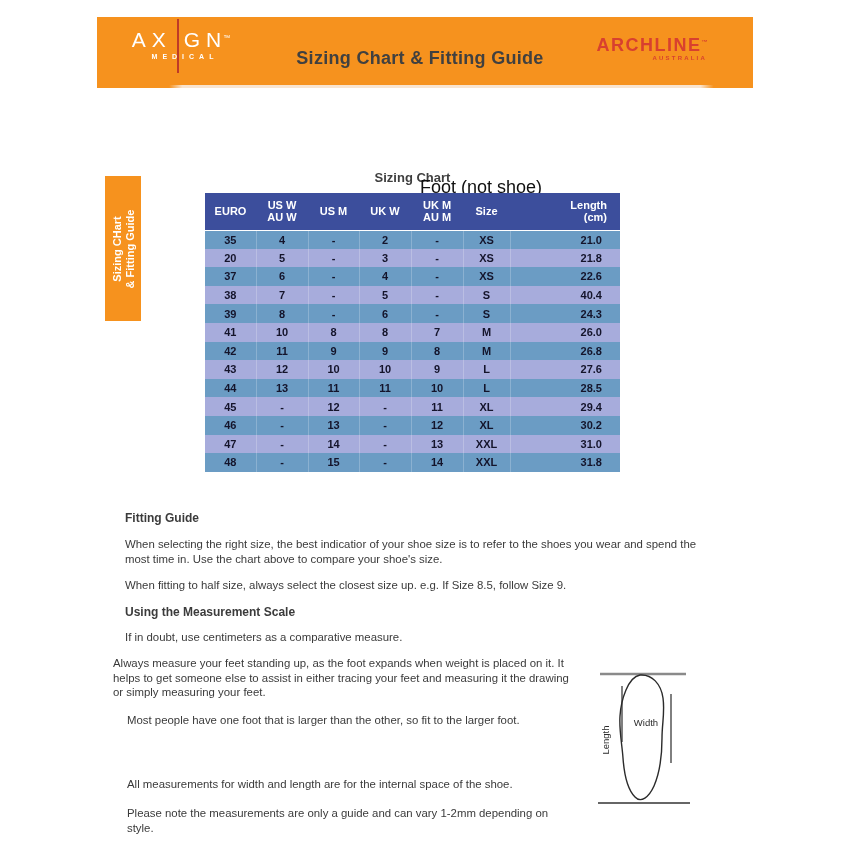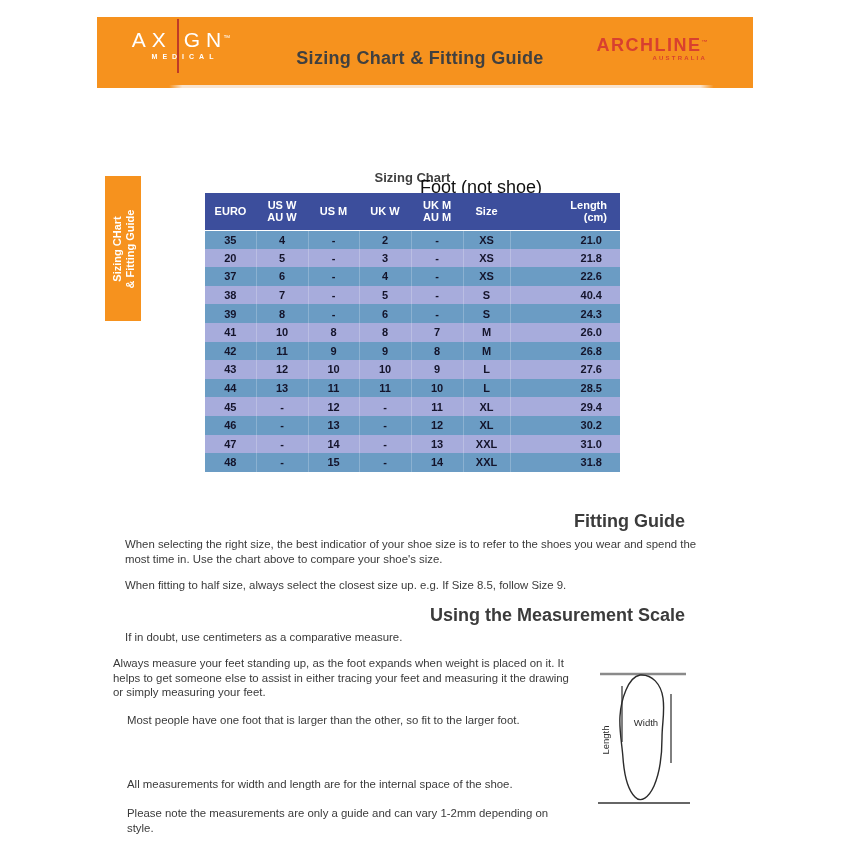--- a/index.html
+++ b/index.html
@@ -64,21 +64,21 @@
     height:18.6px;text-align:center;vertical-align:middle;
     font-size:11px;color:var(--table-ink);
   }
   .sizing-table tbody tr:nth-child(odd) td{background:var(--row-blue)}
   .sizing-table tbody tr:nth-child(even) td{background:var(--row-lavender)}
   .sizing-table tbody td + td{border-left:1px solid rgba(255,255,255,.22)}
   .sizing-table th:last-child{text-align:right;padding-right:13px}
   .sizing-table tbody td:last-child{text-align:right;padding-right:18px}
   
   .abs{position:absolute}
-  .sec-heading{font-size:18px;font-weight:bold;color:#3b3b3b;text-align:right}
+  .sec-heading{font-size:12px;font-weight:bold;color:#3b3b3b;text-align:left}
   .para{font-size:11.4px;line-height:14.6px;color:var(--ink)}
   .bold{font-weight:normal}
   
   .foot-diagram{position:absolute;left:596px;top:666px;width:100px;height:148px}
   .diagram-label{font-size:9.5px;fill:#2b2b2b;font-family:"Liberation Sans",sans-serif}
 </style>
 </head>
 <body>
 
 <div class="banner">

